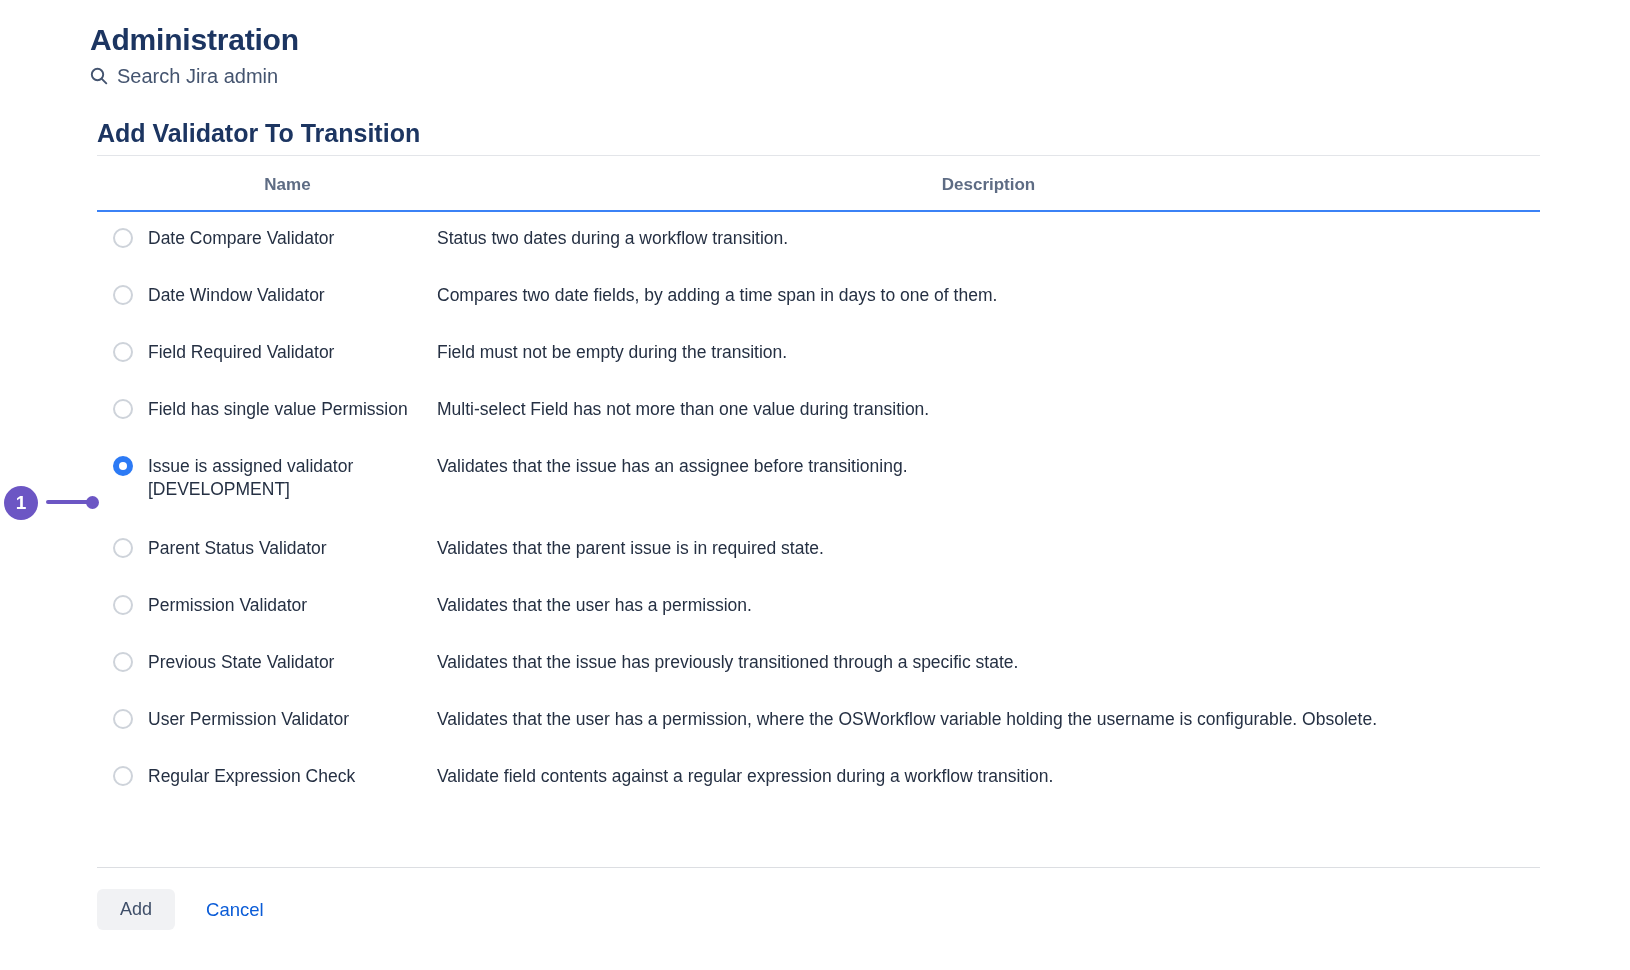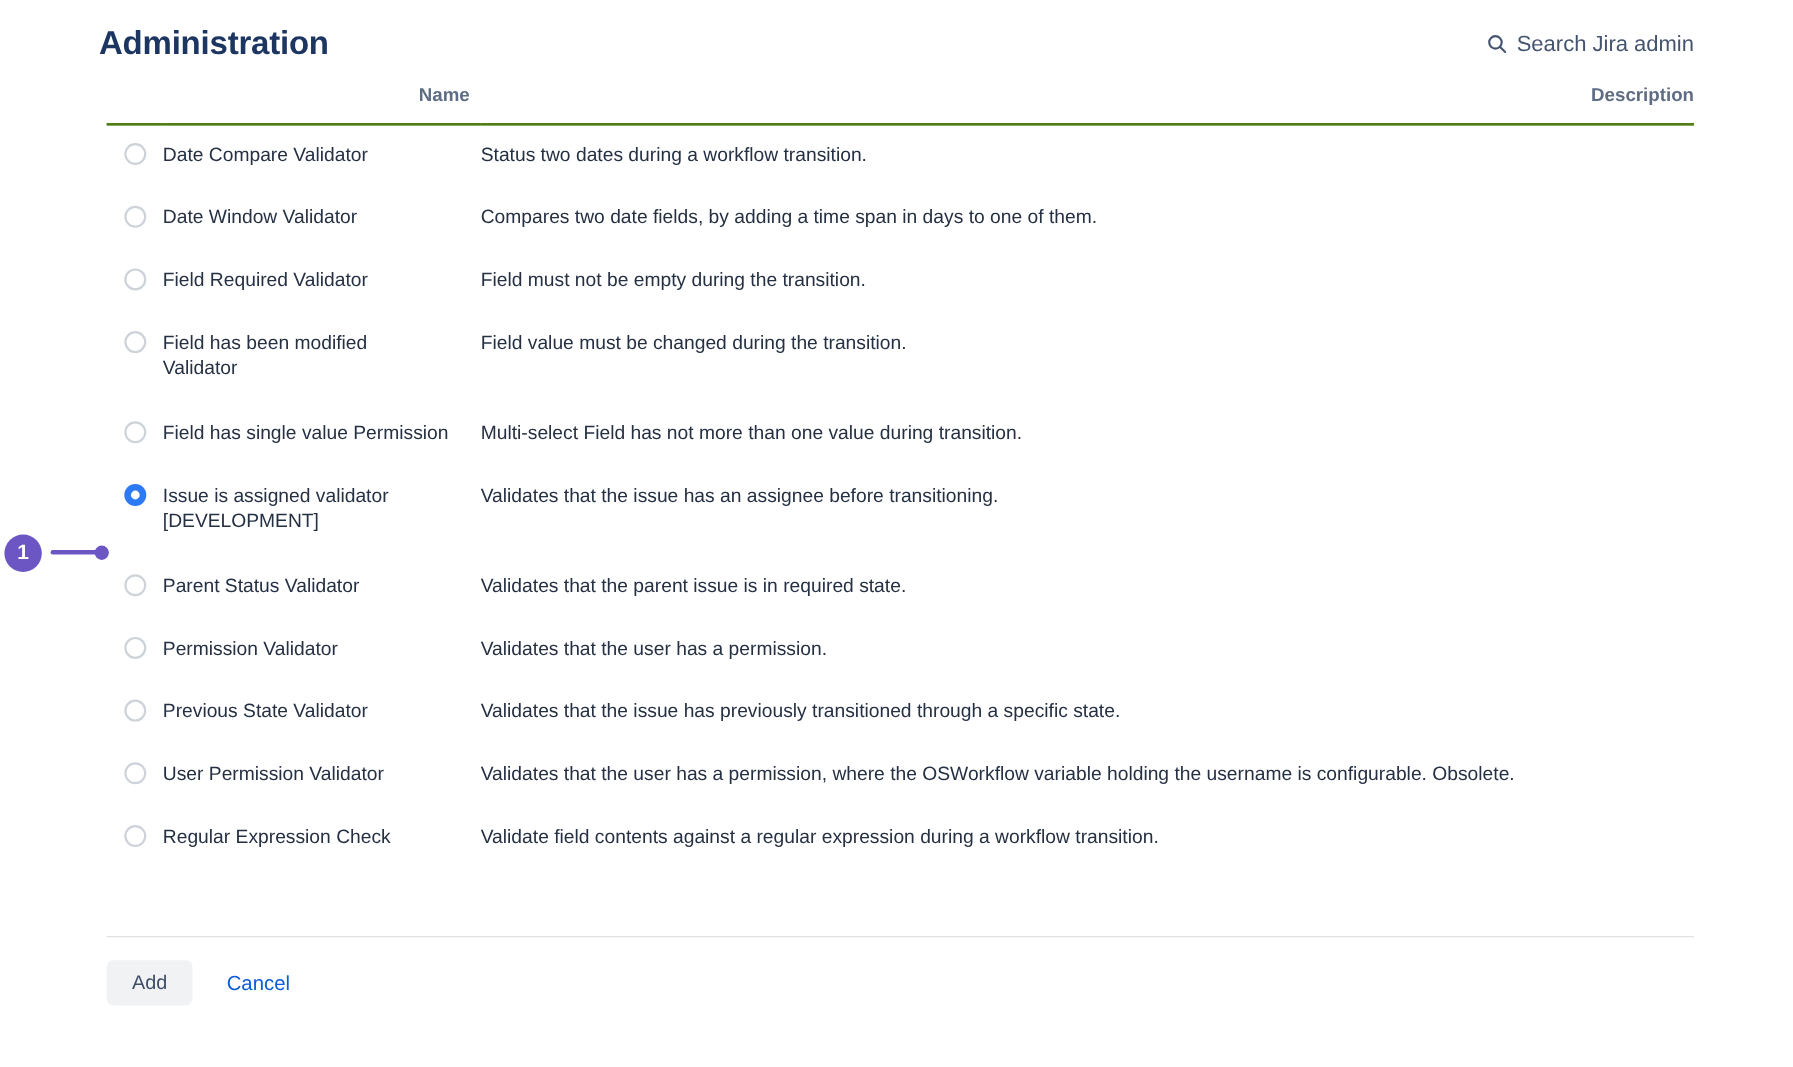--- a/index.html
+++ b/index.html
@@ -16,20 +16,21 @@
   body{
     width:1630px;height:970px;
     background:#ffffff;
     font-family:"Liberation Sans","DejaVu Sans",sans-serif;
     position:relative;
     overflow:hidden;
   }
   .top-bar{
     display:flex;justify-content:space-between;align-items:flex-start;
     padding:22px 90px 0 90px;
+    flex-direction:column;
   }
   h1.page-title{
     margin:0;font-size:30px;line-height:36px;font-weight:700;
     color:var(--heading-navy);
     letter-spacing:-0.2px;
   }
   .admin-search{
     display:flex;align-items:center;gap:9px;
     margin-top:6px;
     color:var(--search-slate);
@@ -44,25 +45,25 @@
     font-size:25px;line-height:30px;font-weight:700;
     color:var(--heading-navy);
     padding-bottom:7px;
     border-bottom:1px solid #E3E5E9;
   }
   table.validators{
     width:100%;
     border-collapse:collapse;
   }
   table.validators th{
-    text-align:right;
+    text-align:center;
     font-size:17px;line-height:20px;font-weight:700;
     color:var(--slate);
     padding:19px 0 15px 0;
-    border-bottom:2px solid #4d7c0f;
+    border-bottom:2px solid #3b82f6;
   }
   table.validators td{
     padding:15px 0;
     font-size:17.5px;line-height:23px;
     color:var(--row-text);
     vertical-align:top;
   }
   tr.tall td{padding-bottom:21px;}
   .radio-col{width:51px;}
   .name-col{width:289px;padding-right:10px !important;white-space:pre-line;}
@@ -139,20 +140,21 @@
   <div class="admin-search">
     <svg width="18" height="18" viewBox="0 0 18 18" fill="none" xmlns="http://www.w3.org/2000/svg">
       <circle cx="7.5" cy="7.5" r="5.7" stroke="#44546F" stroke-width="1.9"></circle>
       <line x1="11.8" y1="11.8" x2="16.3" y2="16.3" stroke="#44546F" stroke-width="1.9" stroke-linecap="round"></line>
     </svg>
     <span>Search Jira admin</span>
   </div>
 </div>
 
 <main>
+  <h2 class="section-title">Add Validator To Transition</h2>
 
   <table class="validators">
     <thead>
       <tr>
         <th class="radio-col"></th>
         <th class="name-col">Name</th>
         <th>Description</th>
       </tr>
     </thead>
     <tbody id="validator-rows">
@@ -164,26 +166,20 @@
         <tr>
           <td class="radio-col"><span class="radio" role="radio" aria-checked="false"></span></td>
           <td class="name-col">Date Window Validator</td>
           <td class="desc-col">Compares two date fields, by adding a time span in days to one of them.</td>
         </tr>
         <tr>
           <td class="radio-col"><span class="radio" role="radio" aria-checked="false"></span></td>
           <td class="name-col">Field Required Validator</td>
           <td class="desc-col">Field must not be empty during the transition.</td>
         </tr>
-        <tr class="tall">
-          <td class="radio-col"><span class="radio" role="radio" aria-checked="false"></span></td>
-          <td class="name-col">Field has been modified
-Validator</td>
-          <td class="desc-col">Field value must be changed during the transition.</td>
-        </tr>
         <tr>
           <td class="radio-col"><span class="radio" role="radio" aria-checked="false"></span></td>
           <td class="name-col">Field has single value Permission</td>
           <td class="desc-col">Multi-select Field has not more than one value during transition.</td>
         </tr>
         <tr class="tall">
           <td class="radio-col"><span class="radio selected" role="radio" aria-checked="true"></span></td>
           <td class="name-col">Issue is assigned validator
 [DEVELOPMENT]</td>
           <td class="desc-col">Validates that the issue has an assignee before transitioning.</td>

